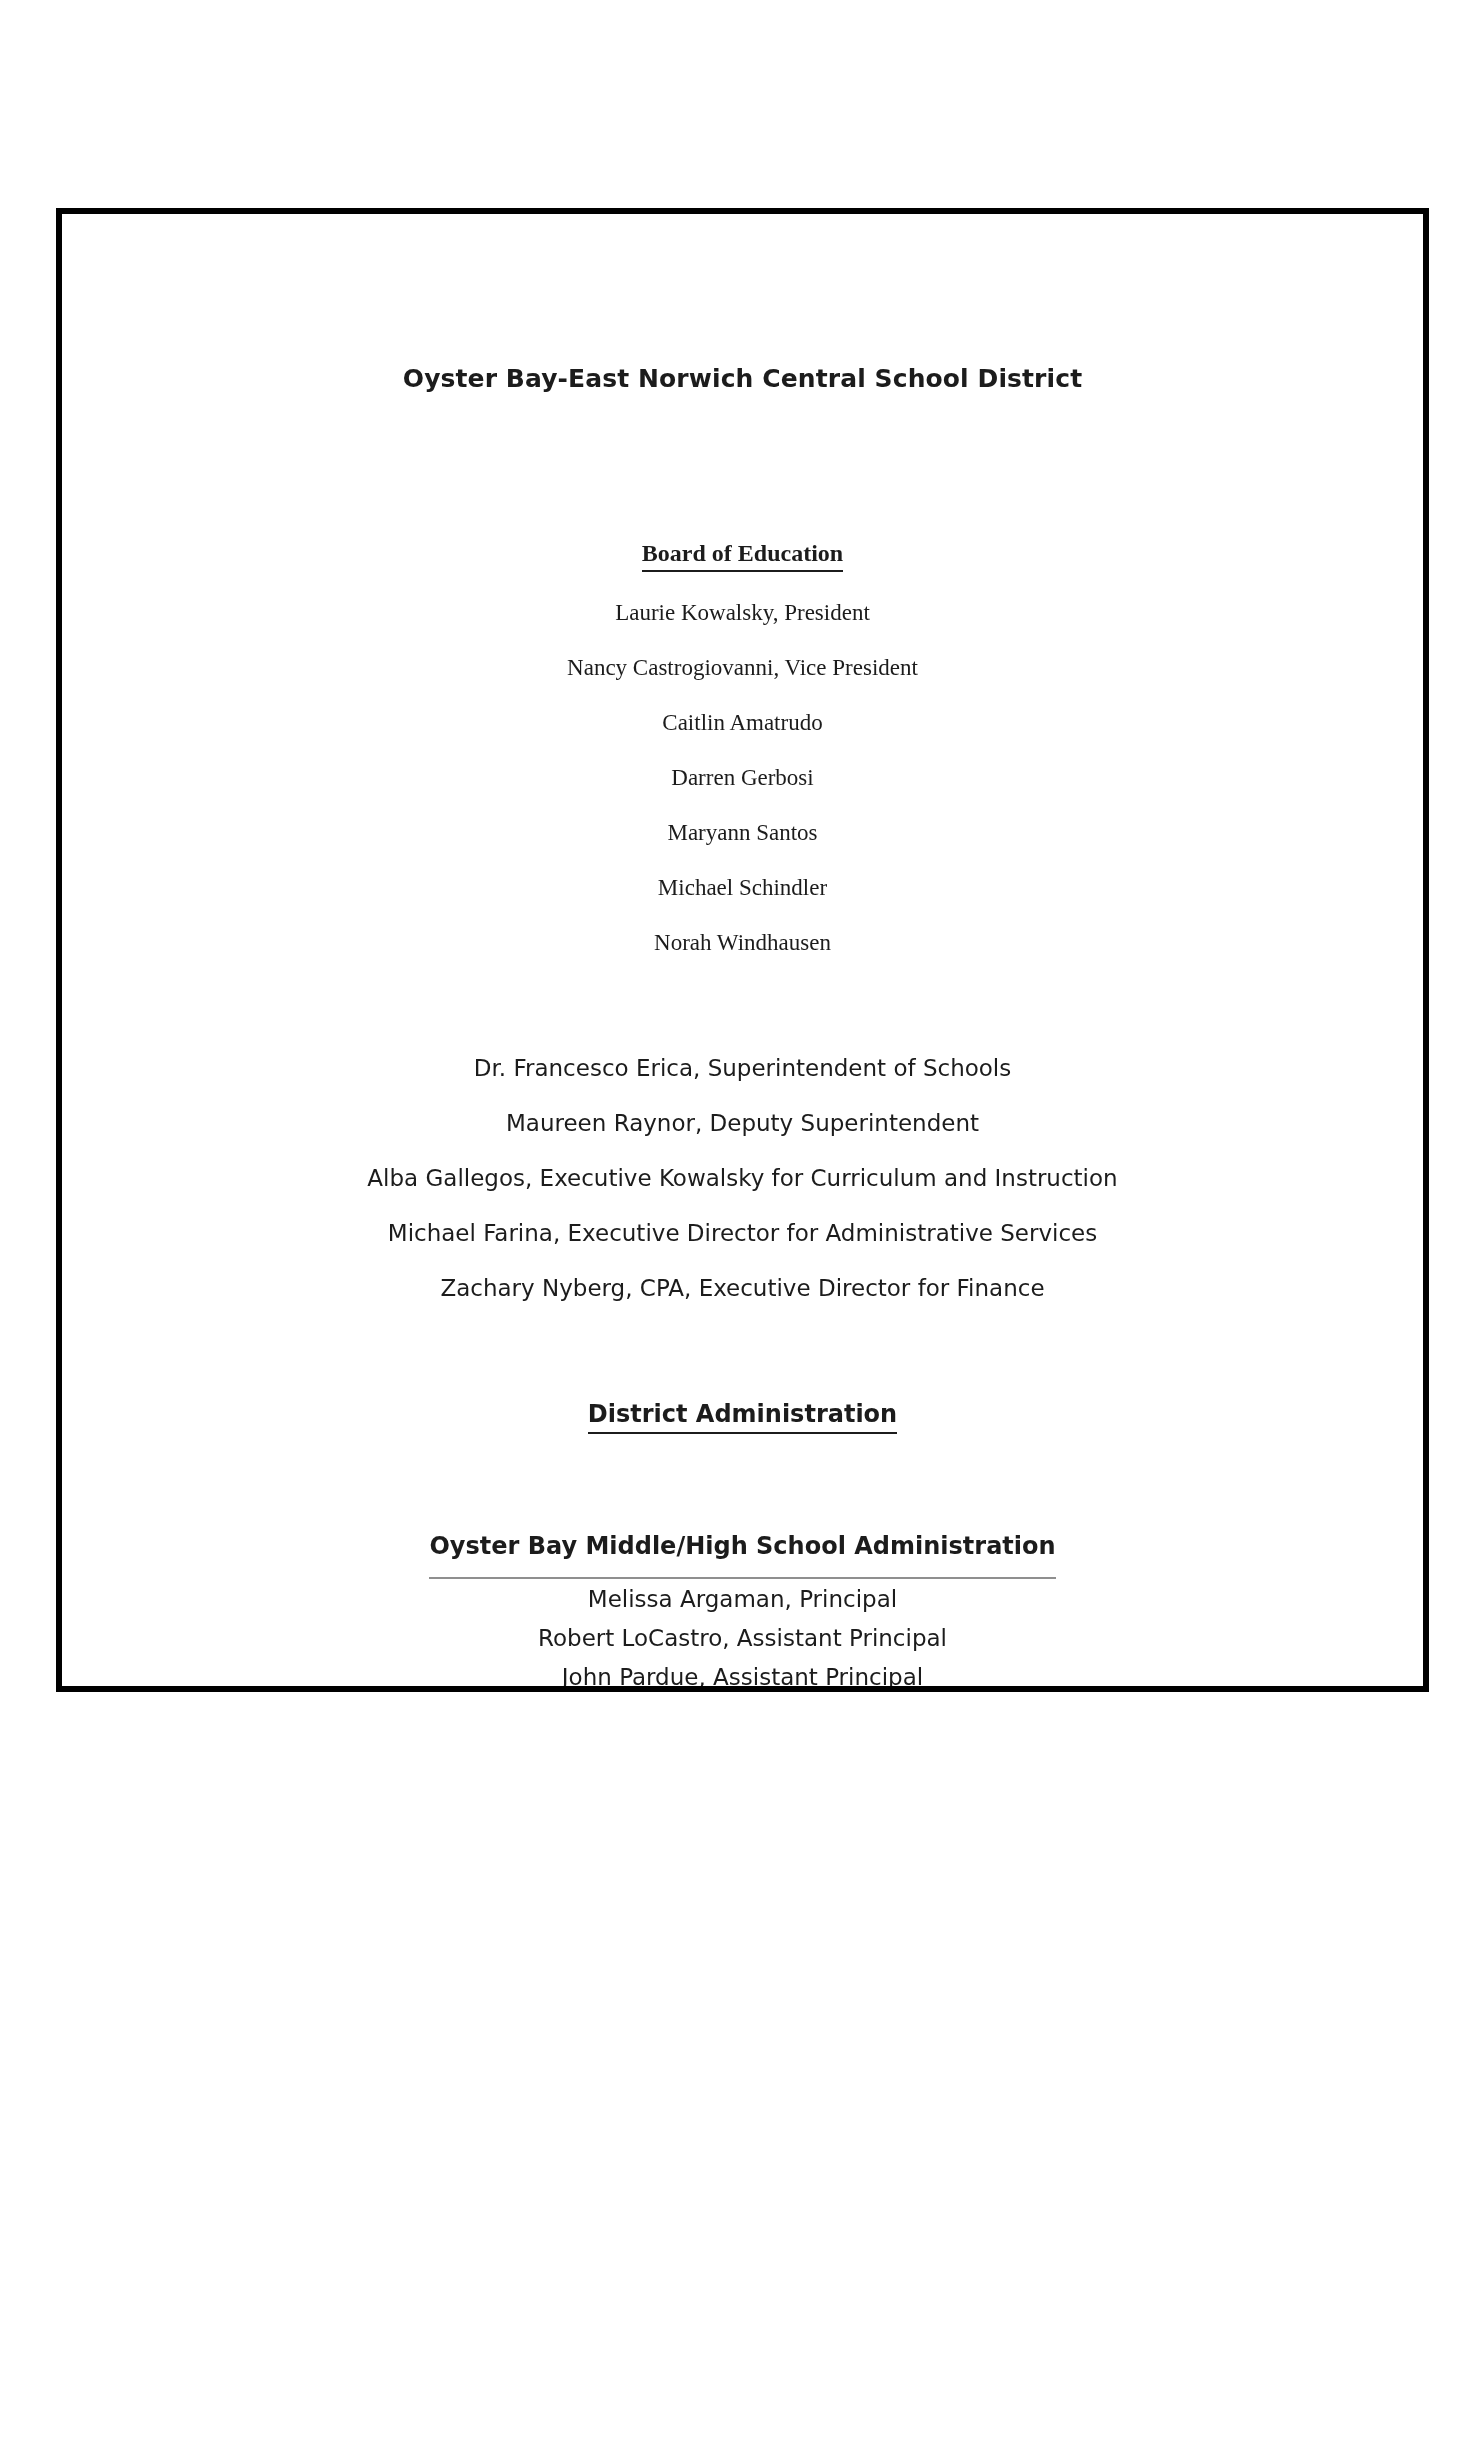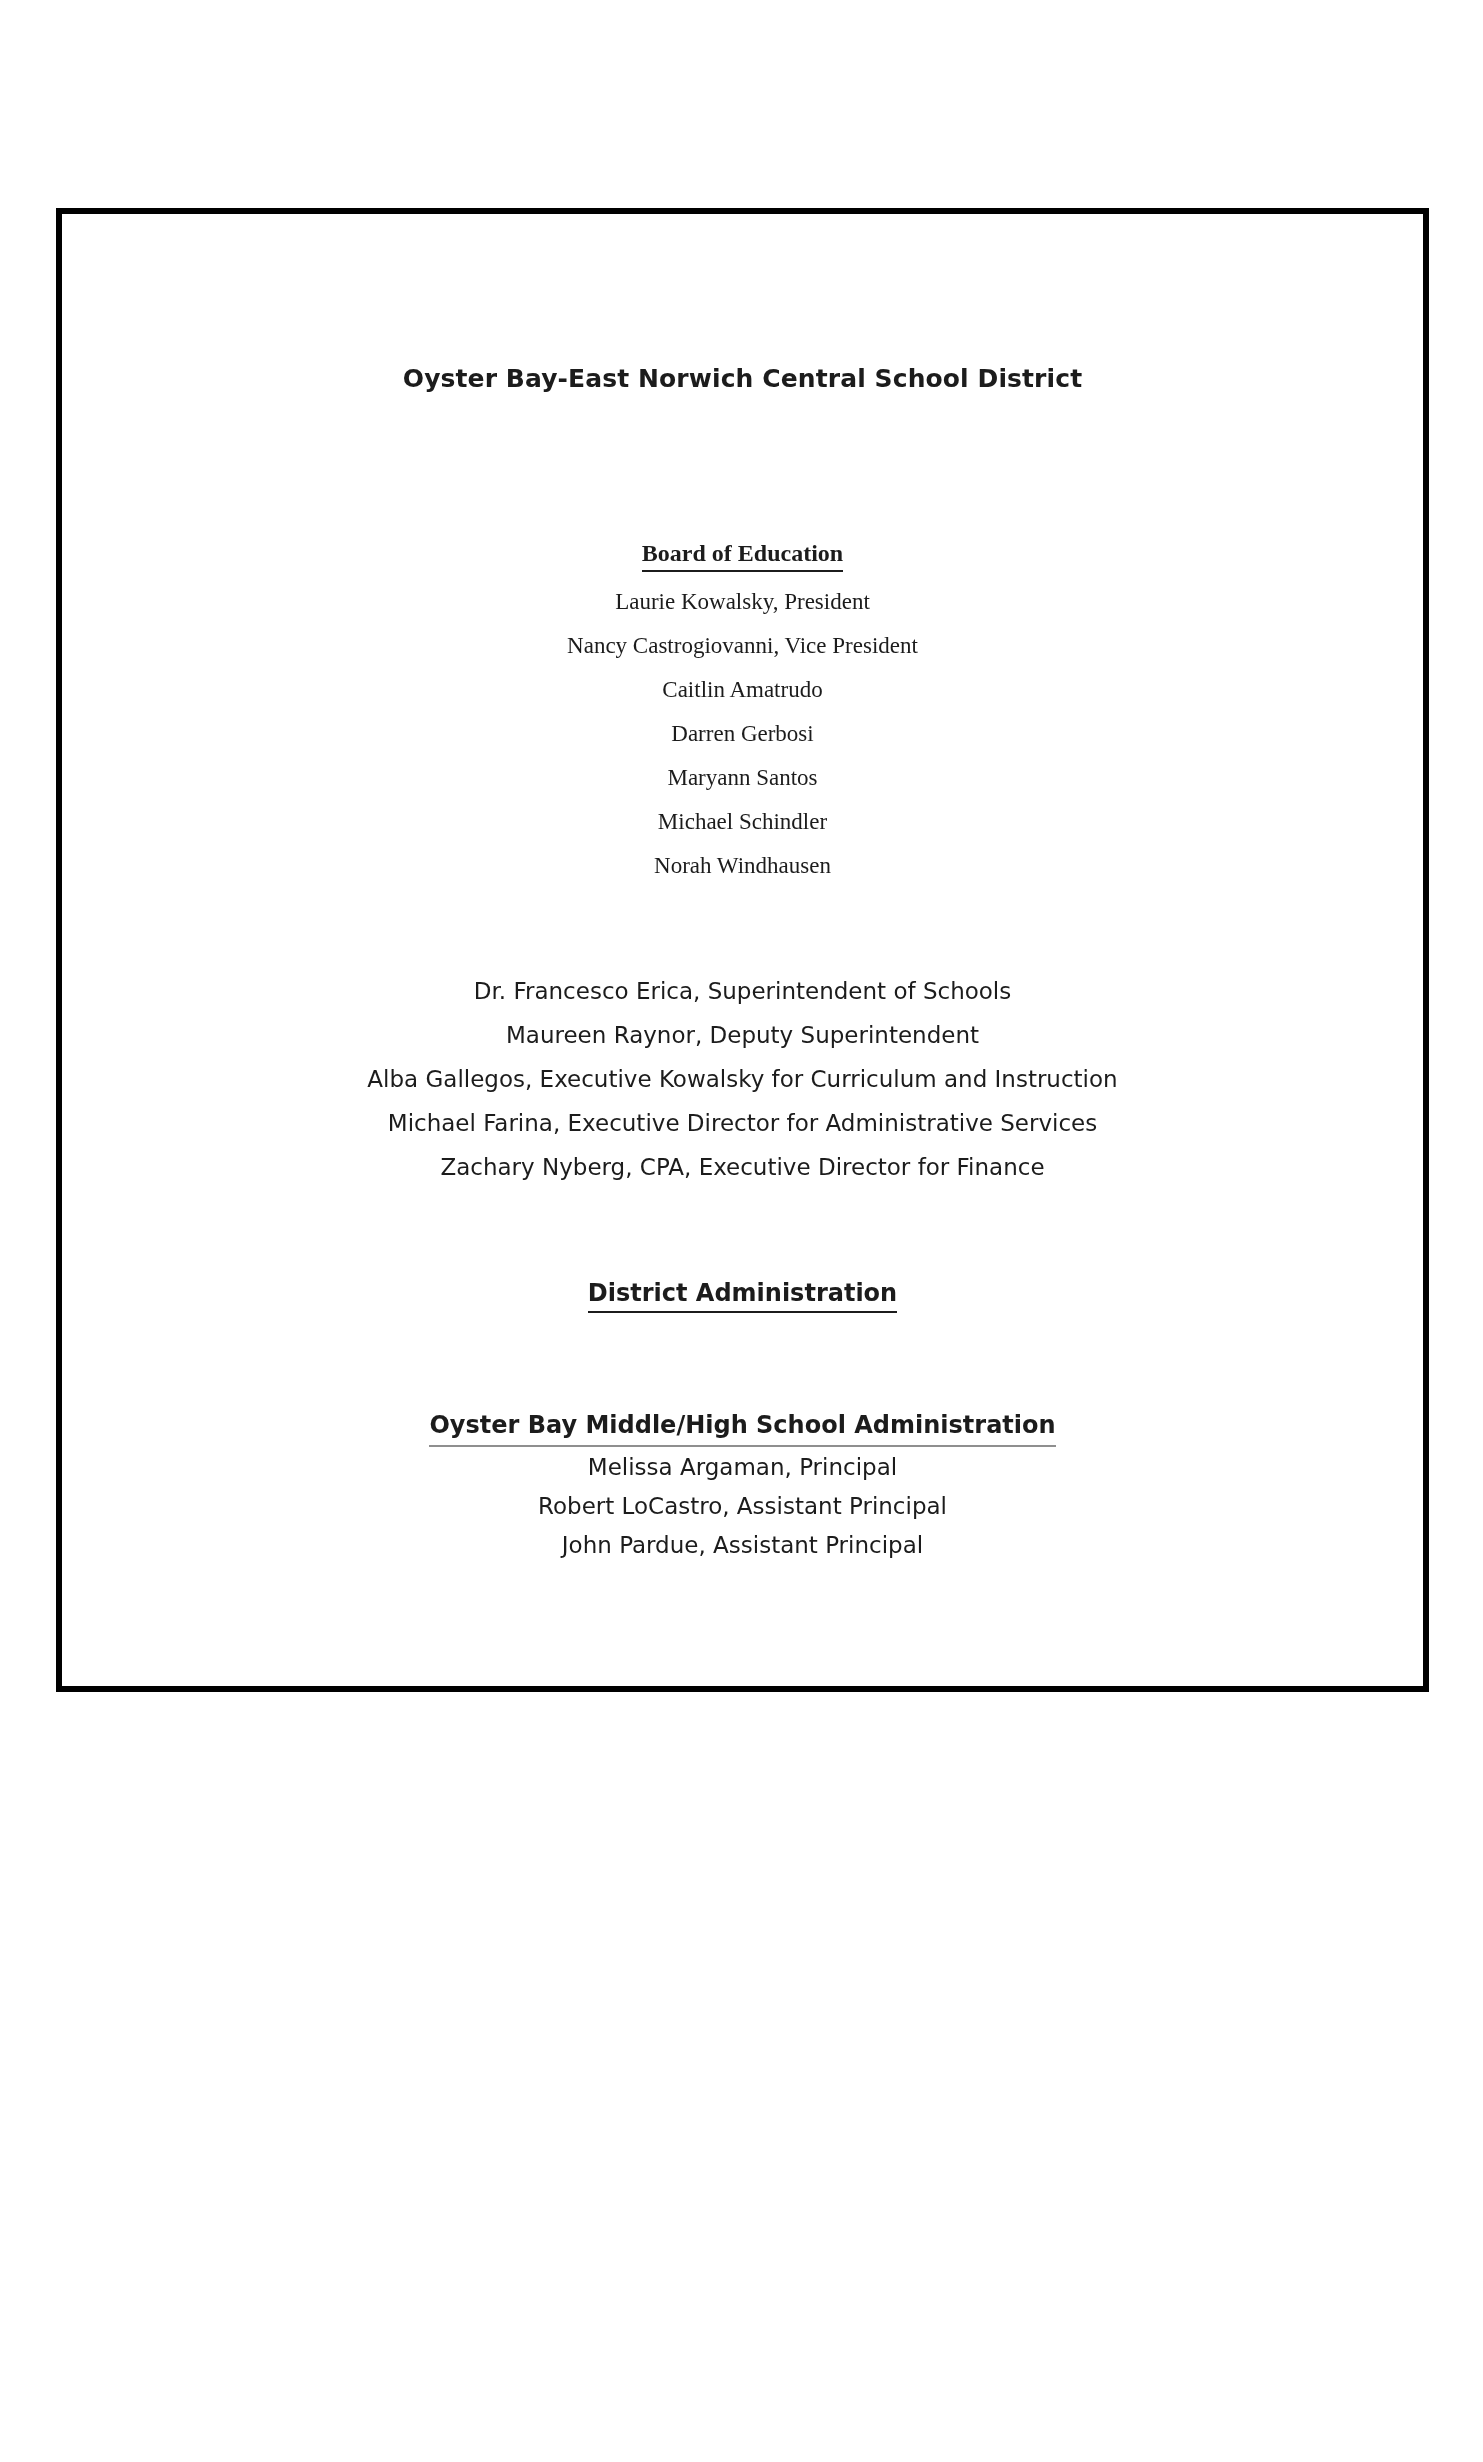--- a/index.html
+++ b/index.html
@@ -48,24 +48,24 @@
     line-height: 31px;
     font-weight: bold;
   }
   .heading .u {
     display: inline-block;
     border-bottom: 2.1px solid var(--heading-underline);
     padding-bottom: 1.4px;
   }
   .heading .u.gray {
     border-bottom: 2.8px solid var(--last-heading-underline);
-    padding-bottom: 4px;
+    padding-bottom: 15px;
   }
   .line {
-    margin-top: 16px;
+    margin-top: 27px;
     font-size: 23px;
     line-height: 28px;
   }
   .section-district .line { margin-top: 41px; }
   .section-tight .line { margin-top: 11px; }
   .section-tight .lines .line:first-child { margin-top: 6.3px; }
 </style>
 </head>
 <body>
 

